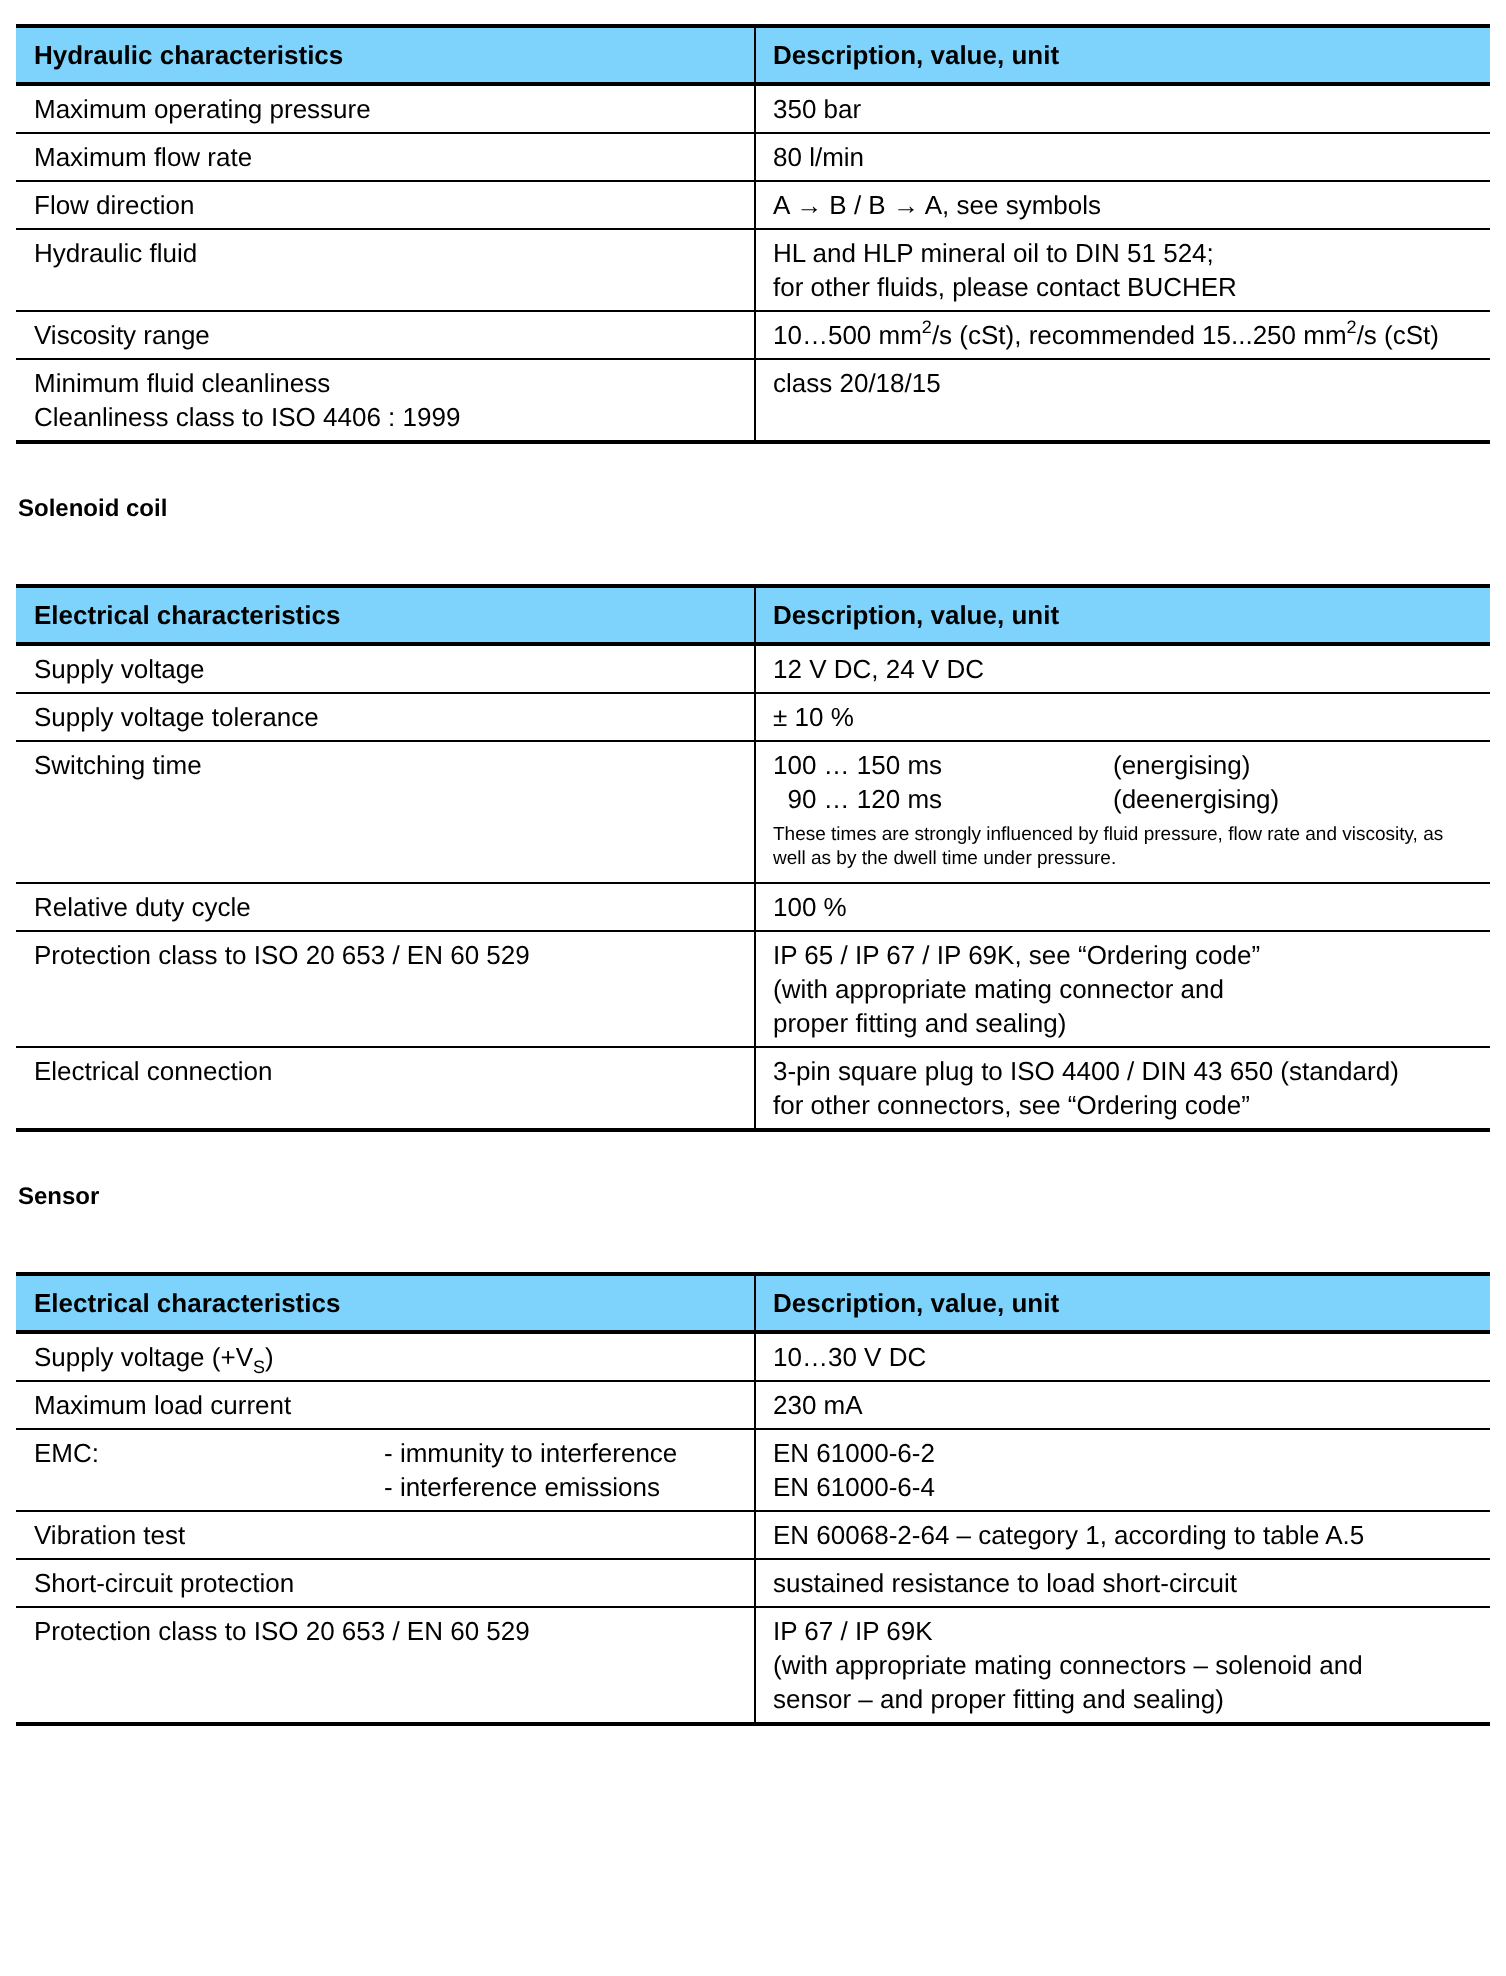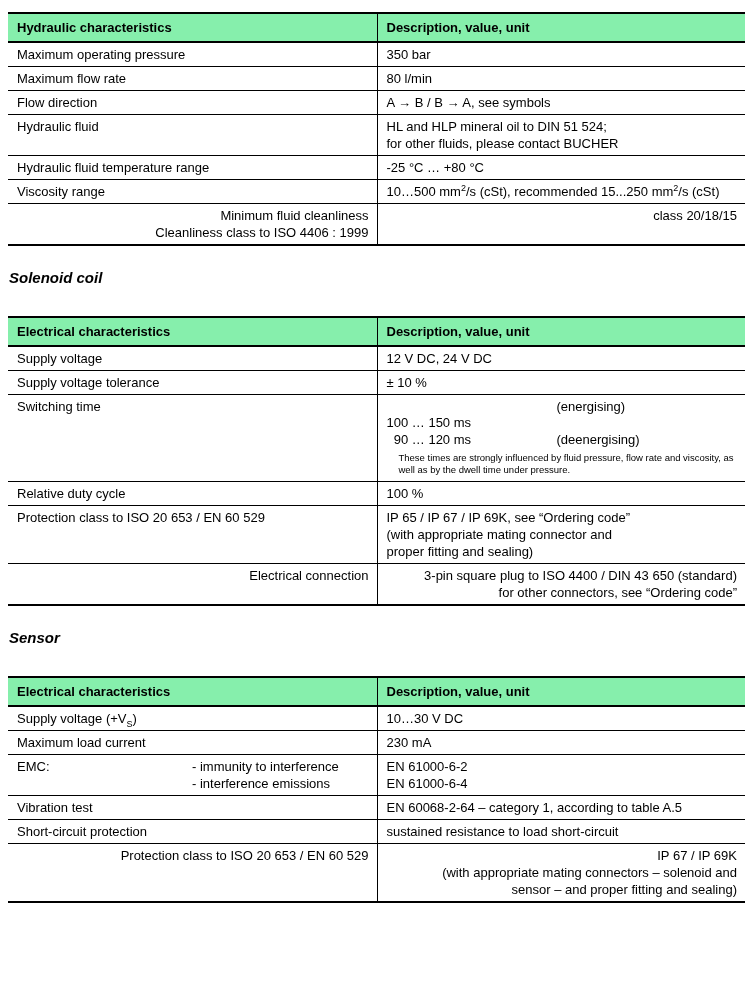--- a/index.html
+++ b/index.html
@@ -9,60 +9,59 @@
     font-size: 13px;
     color: #000;
     width: 753px;
   }
   #doc {
     width: 753px;
     padding: 12px 8px 10px 8px;
   }
   .section-heading {
     font-weight: bold;
-    font-size: 15px;
+    font-size: 12px;
     margin: 24px 0 30px 1px;
     line-height: 16px;
-    font-style: italic;
   }
   table.spec-table {
     width: 737px;
     border-collapse: collapse;
     table-layout: fixed;
     border-top: 2px solid #000;
     border-bottom: 2px solid #000;
   }
   table.spec-table th {
-    background: #86efac;
+    background: #7dd3fc;
     font-weight: bold;
     text-align: left;
     vertical-align: middle;
     padding: 5px 8px 5px 9px;
     border-bottom: 2px solid #000;
     line-height: 17px;
   }
   table.spec-table th:first-child { width: 369px; }
   table.spec-table td {
     text-align: left;
     vertical-align: top;
     padding: 3px 8px 3px 9px;
     border-bottom: 1px solid #000;
     line-height: 17px;
   }
   table.spec-table th:first-child,
   table.spec-table td:first-child { border-right: 1px solid #000; }
-  table.spec-table tr:last-child td { border-bottom: none; text-align: right; }
+  table.spec-table tr:last-child td { border-bottom: none; }
   .line { line-height: 17px; min-height: 17px; }
   .cols { display: flex; line-height: 17px; }
   .c1 { display: inline-block; flex: 0 0 auto; white-space: pre; }
   .c2 { display: inline-block; }
   .note {
     font-size: 9.5px;
     line-height: 12px;
-    margin: 4px 0 2px 12px;
+    margin: 4px 0 2px 0;
   }
   sup { font-size: 9px; line-height: 0; vertical-align: super; }
   sub { font-size: 9px; line-height: 0; vertical-align: sub; }
 </style>
 </head>
 <body>
 
 <div id="doc">
     <div class="section">
       <table class="spec-table">
@@ -101,28 +100,20 @@
             <td>
               <div class="line"><span>Hydraulic fluid</span></div>
             </td>
             <td>
               <div class="line"><span>HL and HLP mineral oil to DIN 51 524;</span></div>
               <div class="line"><span>for other fluids, please contact BUCHER</span></div>
             </td>
           </tr>
           <tr>
             <td>
-              <div class="line"><span>Hydraulic fluid temperature range</span></div>
-            </td>
-            <td>
-              <div class="line"><span>-25 °C … +80 °C</span></div>
-            </td>
-          </tr>
-          <tr>
-            <td>
               <div class="line"><span>Viscosity range</span></div>
             </td>
             <td>
               <div class="line"><span>10…500 mm</span><sup>2</sup><span>/s (cSt), recommended 15...250 mm</span><sup>2</sup><span>/s (cSt)</span></div>
             </td>
           </tr>
           <tr>
             <td>
               <div class="line"><span>Minimum fluid cleanliness</span></div>
               <div class="line"><span>Cleanliness class to ISO 4406 : 1999</span></div>
@@ -159,21 +150,21 @@
             <td>
               <div class="line"><span>± 10 %</span></div>
             </td>
           </tr>
           <tr>
             <td>
               <div class="line"><span>Switching time</span></div>
             </td>
             <td>
               <div class="cols">
-                <span class="c1" style="width: 170px; margin-top: 16px;">100 … 150 ms</span>
+                <span class="c1" style="width: 170px;">100 … 150 ms</span>
                 <span class="c2">(energising)</span>
               </div>
               <div class="cols">
                 <span class="c1" style="width: 170px;">  90 … 120 ms</span>
                 <span class="c2">(deenergising)</span>
               </div>
               <div class="note">These times are strongly influenced by fluid pressure, flow rate and viscosity, as well as by the dwell time under pressure.</div>
             </td>
           </tr>
           <tr>

